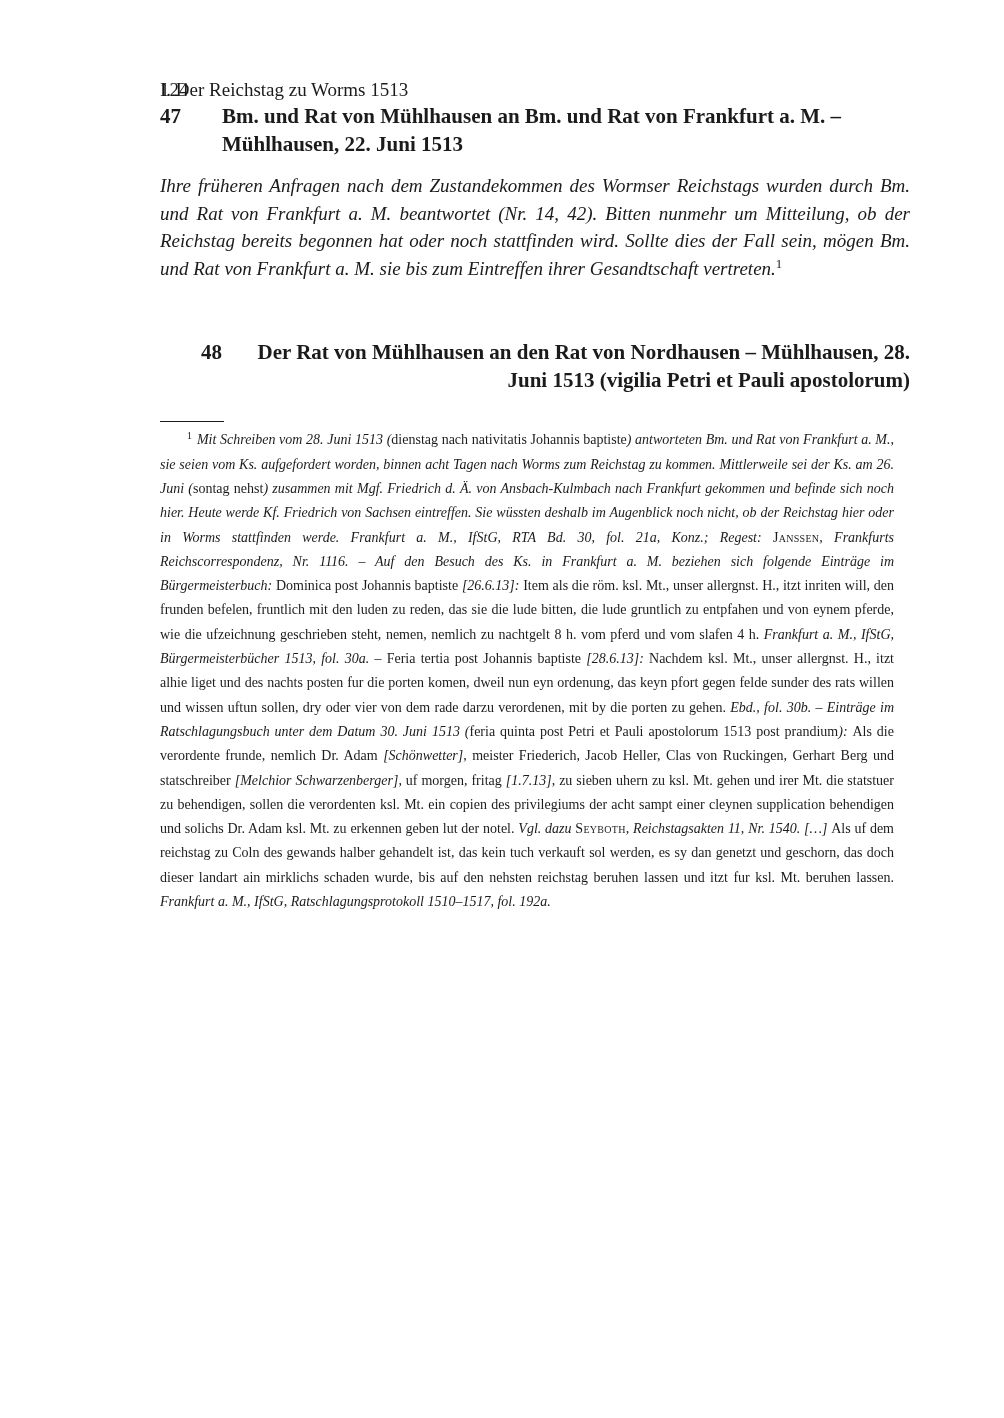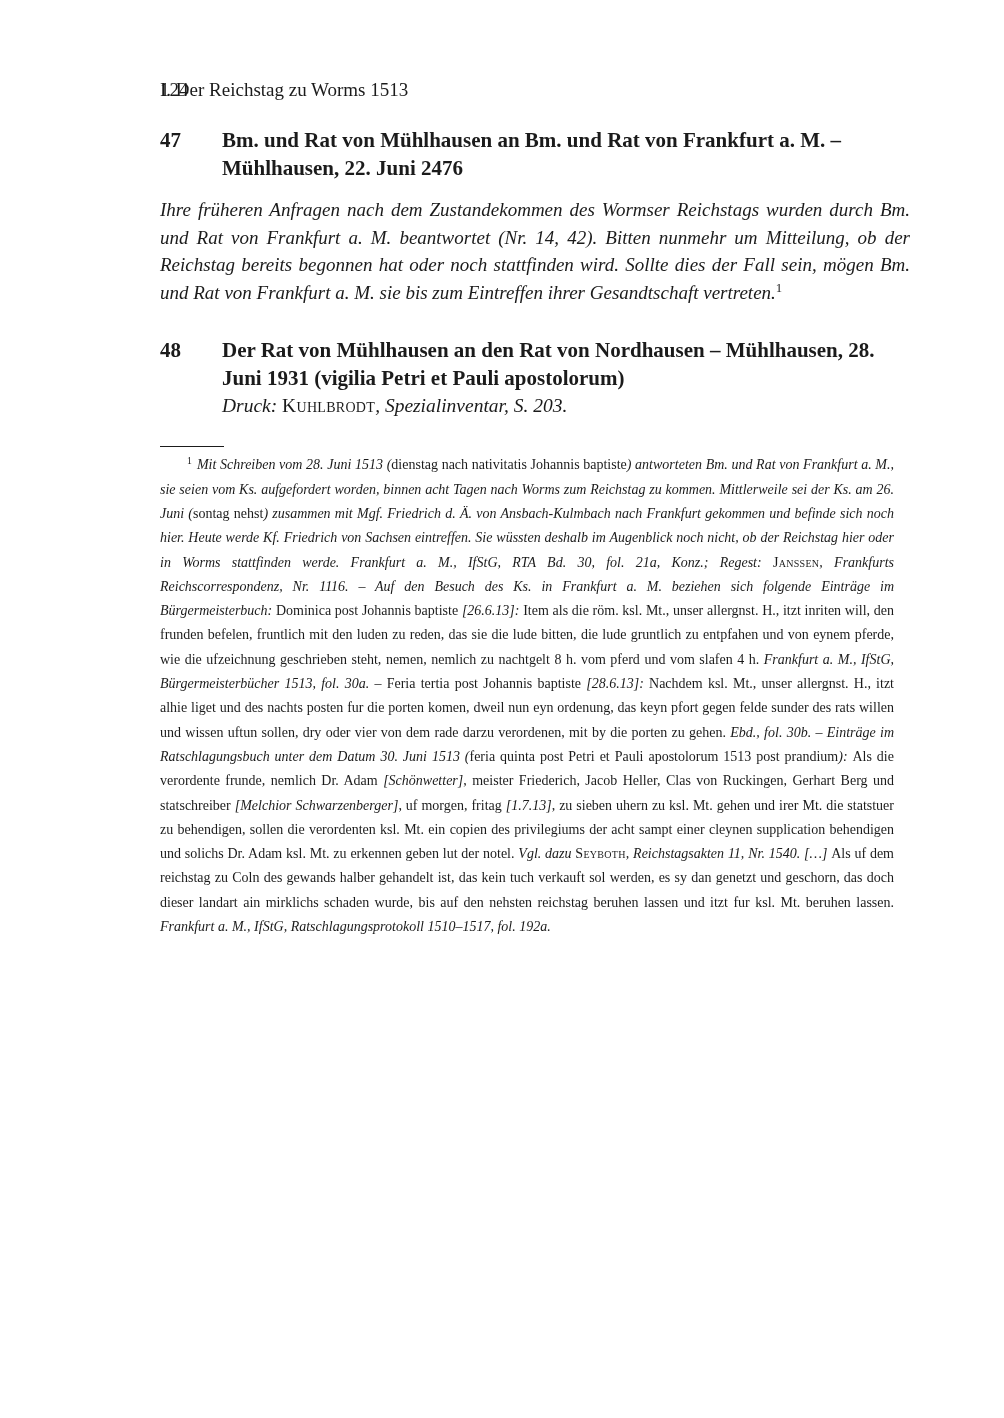--- a/index.html
+++ b/index.html
@@ -10,37 +10,37 @@
     color: #1b1b1b;
   }
   .page { position: relative; width: 1004px; height: 1140px; background: #ffffff; overflow: hidden; }
   .content { position: absolute; left: 160px; top: 0; width: 750px; }
 
   .running-head { position: relative; margin-top: 78px; height: 24px; font-size: 19px; line-height: 24px; }
   .page-num { position: absolute; left: 0; top: 0; }
   .running-title { display: block; text-align: left; font-family: Liberation Serif, serif; }
 
   .entry-heading { display: flex; font-weight: bold; font-size: 21px; line-height: 28px; }
-  .entry-47 .entry-heading { margin-top: 24px; }
+  .entry-47 .entry-heading { }
   .entry-num { flex: 0 0 62px; width: 62px; }
   .entry-title { flex: 1; margin: 0; font-size: 21px; line-height: 28px; font-weight: bold; }
 
   .source-block { margin-left: 62px; }
   .source-line { margin: 0; font-style: italic; font-size: 19.5px; line-height: 27px; }
   .first-source { margin-top: 21px; }
 
   .summary {
     margin: 14px 0 0 0;
     font-style: italic;
     font-size: 19px; line-height: 27.6px;
     text-align: justify;
   }
   .fn-ref { font-size: 0.68em; font-style: normal; vertical-align: super; line-height: 0; }
 
-  .entry-48 { margin-top: 30px; }
+  .entry-48 { margin-top: 56px; text-align: right; }
 
   .footnote-sep { margin-top: 27px; width: 64px; height: 0; border-top: 1.5px solid #1b1b1b; }
   .footnote {
     margin: 6px 16px 0 0;
     font-size: 14px; line-height: 24.3px;
     text-align: justify;
     text-indent: 27px;
     font-family: Liberation Serif, serif;
   }
   .fn-num { font-size: 0.7em; vertical-align: super; line-height: 0; margin-right: 5px; }
@@ -56,32 +56,31 @@
   <div class="content">
 
     <header class="running-head">
       <span class="page-num">124</span>
       <span class="running-title">I. Der Reichstag zu Worms 1513</span>
     </header>
 
     <section class="entry entry-47">
       <div class="entry-heading">
         <span class="entry-num">47</span>
-        <h2 class="entry-title">Bm. und Rat von Mühlhausen an Bm. und Rat von Frankfurt a. M. – Mühlhausen, 22. Juni 2476</h2>
+        <h2 class="entry-title">Bm. und Rat von Mühlhausen an Bm. und Rat von Frankfurt a. M. – Mühlhausen, 22. Juni 1513</h2>
       </div>
       <p class="summary"><span>Ihre früheren Anfragen nach dem Zustandekommen des Wormser Reichstags wurden durch Bm. und Rat von Frankfurt a. M. beantwortet (Nr. 14, 42). Bitten nunmehr um Mitteilung, ob der Reichstag bereits begonnen hat oder noch stattfinden wird. Sollte dies der Fall sein, mögen Bm. und Rat von Frankfurt a. M. sie bis zum Eintreffen ihrer Gesandtschaft vertreten.</span><sup class="fn-ref">1</sup></p>
     </section>
 
     <section class="entry entry-48">
       <div class="entry-heading">
         <span class="entry-num">48</span>
-        <h2 class="entry-title">Der Rat von Mühlhausen an den Rat von Nordhausen – Mühlhausen, 28. Juni 1931 (vigilia Petri et Pauli apostolorum)</h2>
+        <h2 class="entry-title">Der Rat von Mühlhausen an den Rat von Nordhausen – Mühlhausen, 28. Juni 1513 (vigilia Petri et Pauli apostolorum)</h2>
       </div>
       <div class="source-block">
-        <p class="source-line"><span class="s-i">Druck: </span><span class="s-sc">Kuhlbrodt</span><span class="s-i">, Spezialinventar, S. 203.</span></p>
       </div>
     </section>
 
     <div class="footnote-sep"></div>
 
     <p class="footnote"><sup class="fn-num">1</sup><span><span class="s-i">Mit Schreiben vom 28. Juni 1513 (</span><span class="s-r">dienstag nach nativitatis Johannis baptiste</span><span class="s-i">) antworteten Bm. und Rat von Frankfurt a. M., sie seien vom Ks. aufgefordert worden, binnen acht Tagen nach Worms zum Reichstag zu kommen. Mittlerweile sei der Ks. am 26. Juni (</span><span class="s-r">sontag nehst</span><span class="s-i">) zusammen mit Mgf. Friedrich d. Ä. von Ansbach-Kulmbach nach Frankfurt gekommen und befinde sich noch hier. Heute werde Kf. Friedrich von Sachsen eintreffen. Sie wüssten deshalb im Augenblick noch nicht, ob der Reichstag hier oder in Worms stattfinden werde. Frankfurt a. M., IfStG, RTA Bd. 30, fol. 21a, Konz.; Regest: </span><span class="s-sc">Janssen</span><span class="s-i">, Frankfurts Reichscorrespondenz, Nr. 1116. – Auf den Besuch des Ks. in Frankfurt a. M. beziehen sich folgende Einträge im Bürgermeisterbuch: </span><span class="s-r">Dominica post Johannis baptiste </span><span class="s-i">[26.6.13]:</span><span class="s-r"> Item als die röm. ksl. Mt., unser allergnst. H., itzt inriten will, den frunden befelen, fruntlich mit den luden zu reden, das sie die lude bitten, die lude gruntlich zu entpfahen und von eynem pferde, wie die ufzeichnung geschrieben steht, nemen, nemlich zu nachtgelt 8 h. vom pferd und vom slafen 4 h. </span><span class="s-i">Frankfurt a. M., IfStG, Bürgermeisterbücher 1513, fol. 30a. – </span><span class="s-r">Feria tertia post Johannis baptiste </span><span class="s-i">[28.6.13]:</span><span class="s-r"> Nachdem ksl. Mt., unser allergnst. H., itzt alhie liget und des nachts posten fur die porten komen, dweil nun eyn ordenung, das keyn pfort gegen felde sunder des rats willen und wissen uftun sollen, dry oder vier von dem rade darzu verordenen, mit by die porten zu gehen. </span><span class="s-i">Ebd., fol. 30b. – Einträge im Ratschlagungsbuch unter dem Datum 30. Juni 1513 (</span><span class="s-r">feria quinta post Petri et Pauli apostolorum 1513 post prandium</span><span class="s-i">): </span><span class="s-r">Als die verordente frunde, nemlich Dr. Adam </span><span class="s-i">[Schönwetter]</span><span class="s-r">, meister Friederich, Jacob Heller, Clas von Ruckingen, Gerhart Berg und statschreiber </span><span class="s-i">[Melchior Schwarzenberger]</span><span class="s-r">, uf morgen, fritag </span><span class="s-i">[1.7.13]</span><span class="s-r">, zu sieben uhern zu ksl. Mt. gehen und irer Mt. die statstuer zu behendigen, sollen die verordenten ksl. Mt. ein copien des privilegiums der acht sampt einer cleynen supplication behendigen und solichs Dr. Adam ksl. Mt. zu erkennen geben lut der notel. </span><span class="s-i">Vgl. dazu </span><span class="s-sc">Seyboth</span><span class="s-i">, Reichstagsakten 11, Nr. 1540. […] </span><span class="s-r">Als uf dem reichstag zu Coln des gewands halber gehandelt ist, das kein tuch verkauft sol werden, es sy dan genetzt und geschorn, das doch dieser landart ain mirklichs schaden wurde, bis auf den nehsten reichstag beruhen lassen und itzt fur ksl. Mt. beruhen lassen. </span><span class="s-i">Frankfurt a. M., IfStG, Ratschlagungsprotokoll 1510–1517, fol. 192a.</span></span></p>
 
   </div>
 </div>
 

